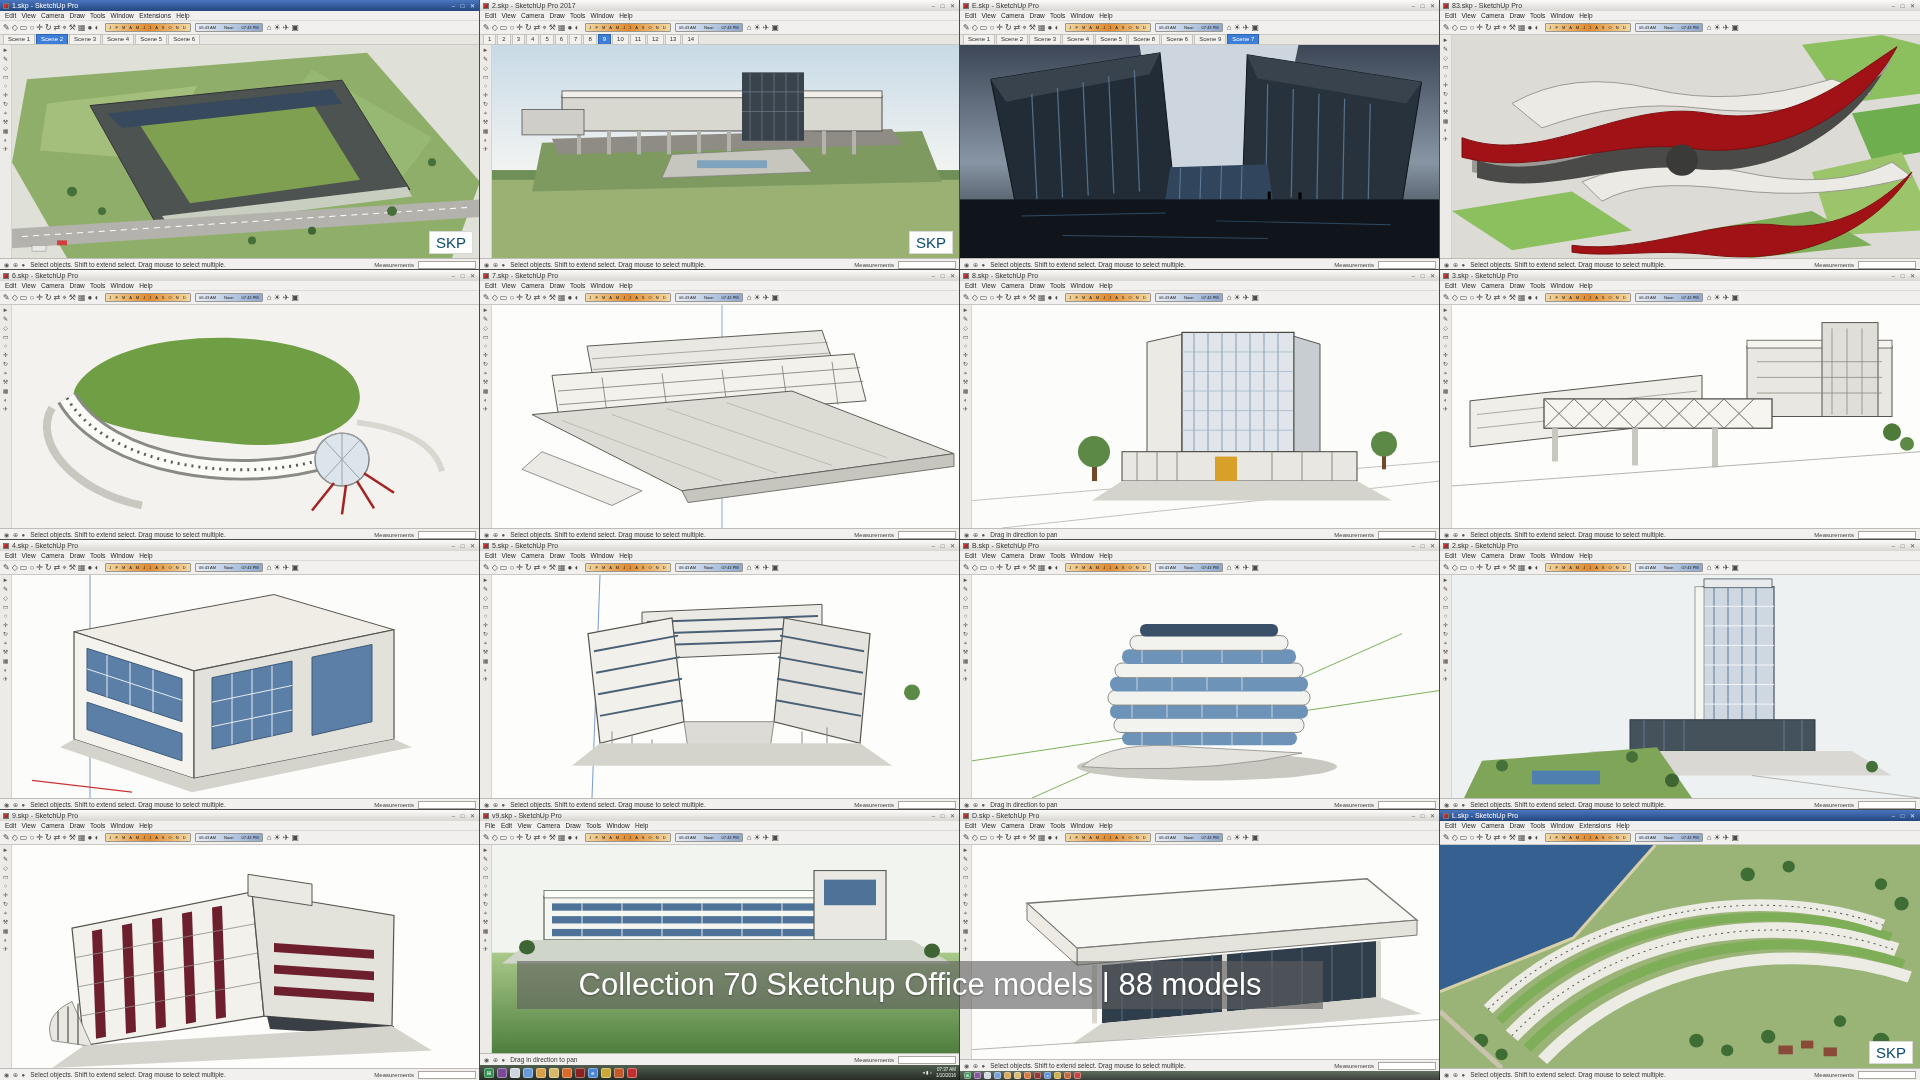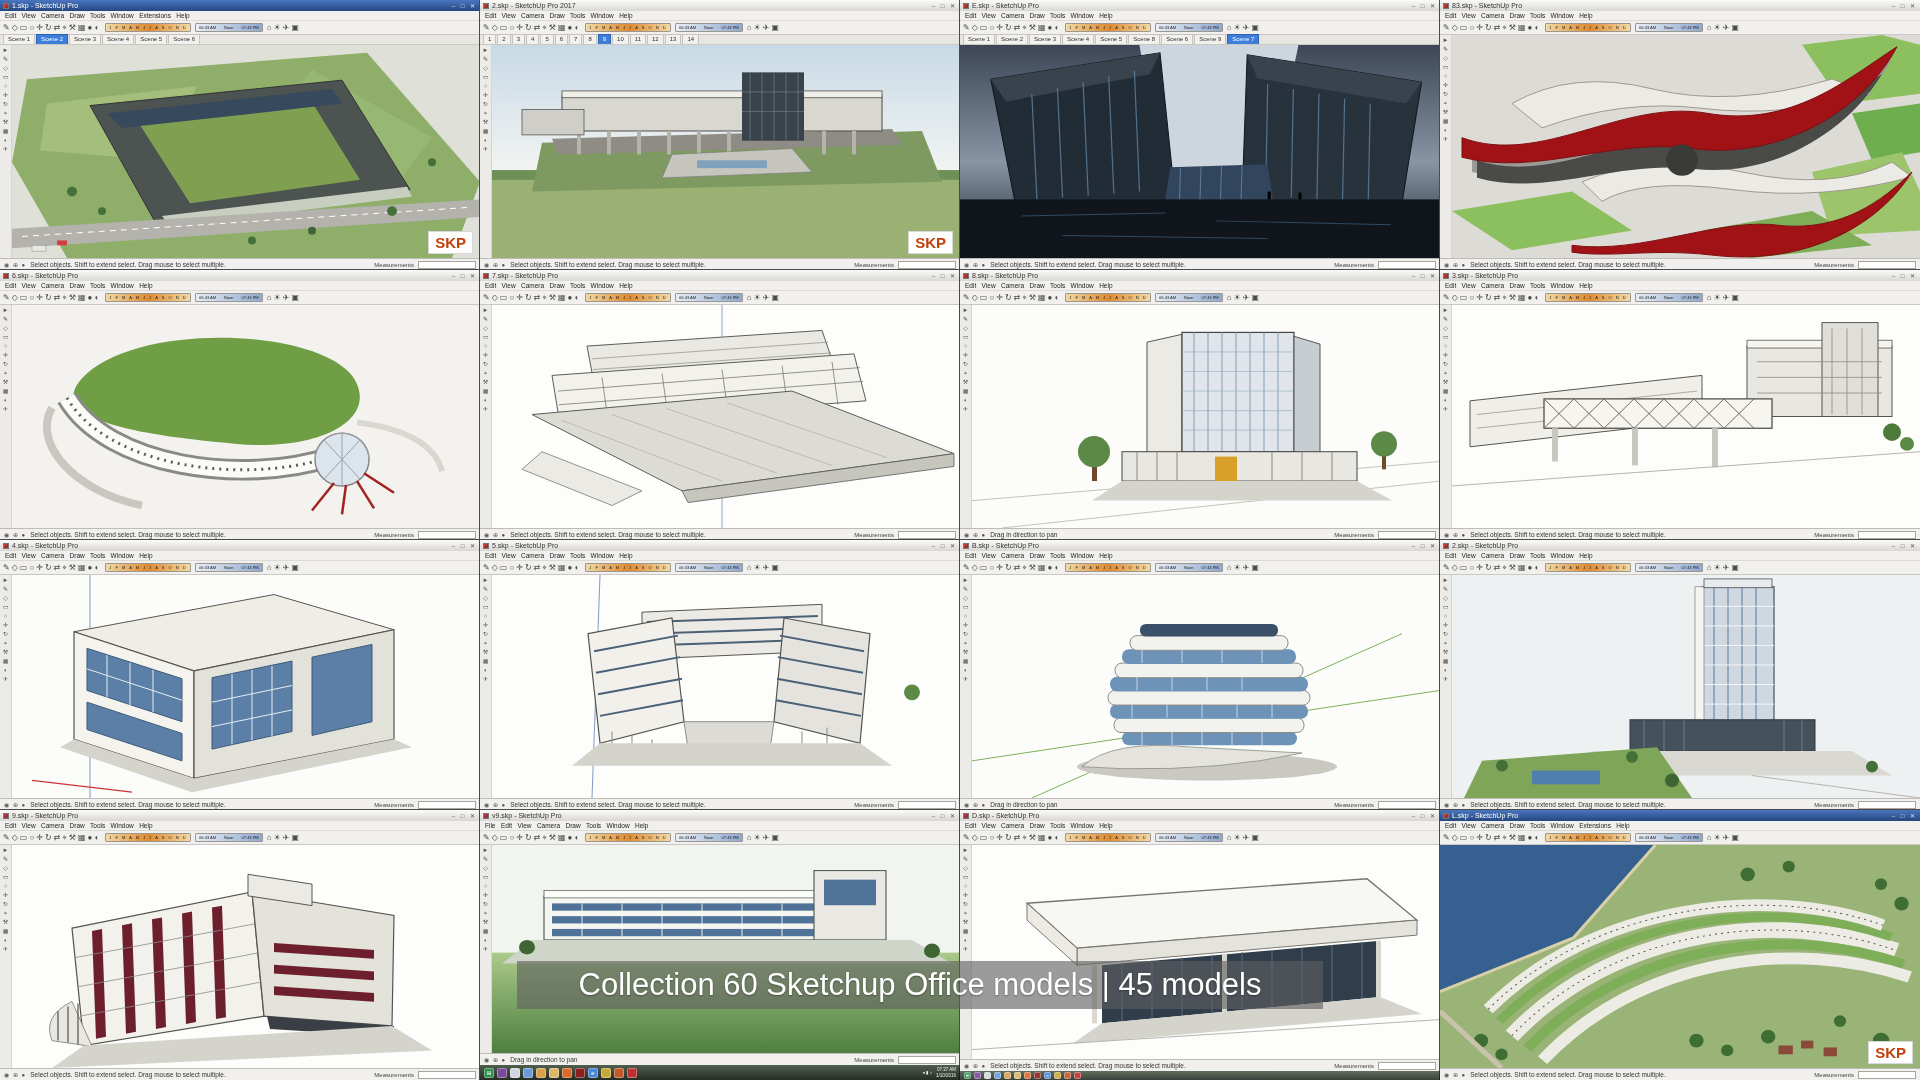--- a/index.html
+++ b/index.html
@@ -33,21 +33,21 @@
   .vp{flex:1;position:relative;display:flex;min-height:0;}
   .tc{flex:0 0 12px;background:#edebe7;border-right:1px solid #d5d3ce;font-size:6px;line-height:9px;
       color:#55524c;text-align:center;white-space:pre-line;padding-top:1px;}
   .cv{flex:1;width:100%;height:100%;display:block;}
   .sb{height:12px;flex:0 0 12px;display:flex;align-items:center;gap:4px;background:#f1f0ee;
       border-top:1px solid #bdbcb6;font-size:6.5px;color:#333;padding:0 4px;white-space:nowrap;}
   .sb .ic{font-size:6px;color:#555;letter-spacing:1px;}
   .ms{font-size:6px;color:#444;}
   .msbox{width:58px;height:8px;background:#fff;border:1px solid #a8a69f;}
   .skp{position:absolute;right:7px;bottom:16px;background:#fff;border:1px solid #d8d8d8;
-       color:#c2410c;font-weight:bold;font-size:15px;line-height:1;padding:3px 6px;z-index:3;}
+       color:#0c4a6e;font-weight:normal;font-size:15px;line-height:1;padding:3px 6px;z-index:3;}
   
   .tsk{position:absolute;left:0;right:0;bottom:0;height:15px;display:flex;align-items:center;gap:3px;
        padding:0 4px;background:linear-gradient(rgba(30,50,28,.78),rgba(8,16,8,.88));z-index:4;}
   .ticon{width:10px;height:10px;border-radius:2px;border:1px solid rgba(255,255,255,.35);
          font-size:6px;color:#fff;display:inline-flex;align-items:center;justify-content:center;}
   .tray{margin-left:auto;display:flex;align-items:center;gap:4px;color:#eee;font-size:4.5px;}
   .tray .clock{text-align:right;line-height:1.15;}
   .tsk.mini{height:9px;opacity:.9;}
   .tsk.mini .ticon{width:7px;height:7px;font-size:4px;}
   
@@ -1263,15 +1263,15 @@
     <div class="skp">SKP</div>
     <div class="sb">
         <span class="ic">◉ ⊕ ●</span>
         <span>Select objects. Shift to extend select. Drag mouse to select multiple.</span>
         <span class="sp"></span>
         <span class="ms">Measurements</span>
         <span class="msbox"></span>
       </div>
   </div>
 
-  <div class="cap">Collection 60 Sketchup Office models | 45 models</div>
+  <div class="cap">Collection 70 Sketchup Office models | 88 models</div>
 
 </div>
 
 </body></html>

